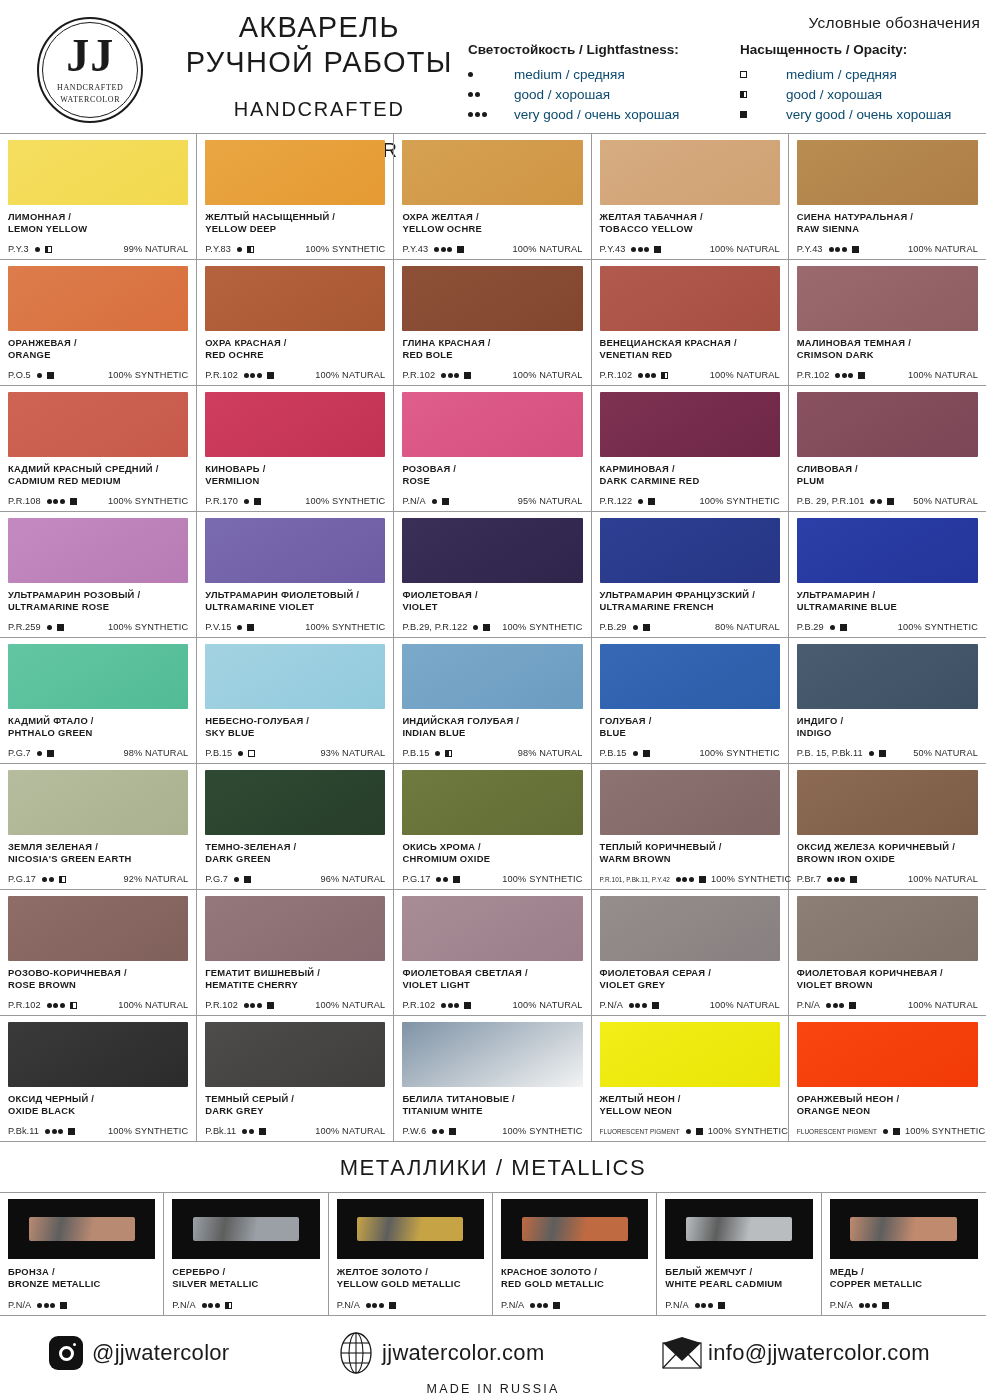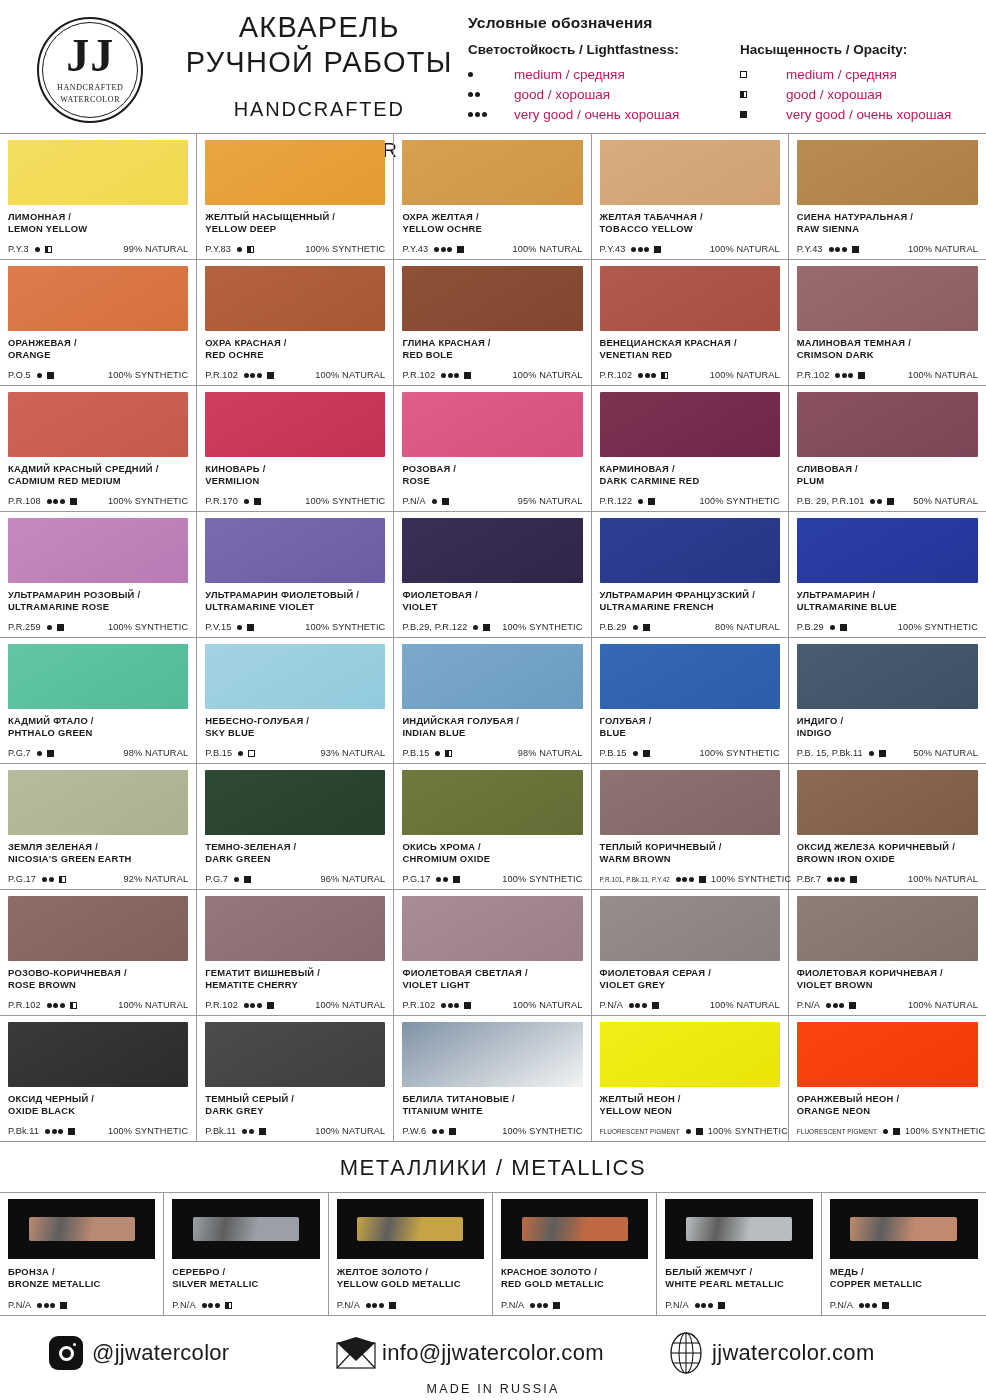--- a/index.html
+++ b/index.html
@@ -38,30 +38,30 @@
   }
   .title-block .t-ru {
     font-size: 29px; letter-spacing: 1.3px; line-height: 1.22; font-weight: 400;
   }
   .title-block .t-en {
     font-size: 20px; letter-spacing: 1.8px; line-height: 1.32; margin-top: 15px; font-weight: 400;
   }
 
   .legend { flex: 1; padding: 8px 6px 0 10px; }
   .legend h3 {
-    font-size: 15.5px; font-weight: 700; letter-spacing: .2px; margin-bottom: 10px;
+    font-size: 15.5px; font-weight: 400; letter-spacing: .2px; margin-bottom: 10px; text-align: right;
   }
   .legend-cols { display: flex; }
   .legend-col { }
   .legend-col.lf { width: 272px; }
   .legend-col.op { width: 240px; }
   .legend-col h4 { font-size: 13.5px; font-weight: 700; margin-bottom: 7px; }
   .legend-row { display: flex; align-items: center; height: 20px; }
   .legend-mark { width: 46px; display: flex; align-items: center; gap: 2px; }
-  .legend-txt { font-size: 13.5px; color: #be185d; }
+  .legend-txt { font-size: 13.5px; color: #0c4a6e; }
 
   .dot { width: 5px; height: 5px; border-radius: 50%; background: #1a1a1a; display: inline-block; }
   .sq-open { width: 7px; height: 7px; border: 1px solid #1a1a1a; background: #fff; display: inline-block; }
   .sq-half { width: 7px; height: 7px; border: 1px solid #1a1a1a; background: linear-gradient(to right, #1a1a1a 50%, #fff 50%); display: inline-block; }
   .sq-full { width: 7px; height: 7px; background: #1a1a1a; display: inline-block; }
 
   
   .grid { border-top: 1px solid #9a9a9a; }
   .grid-row { display: flex; border-bottom: 1px solid #9a9a9a; }
   .cell {
@@ -1016,21 +1016,21 @@
             <i class="sq-full"></i>
           </span>
         </div>
       </div>
       <div class="mcell">
         <div class="mswatch">
           <div class="stroke" style="background:linear-gradient(100deg,#b9bdc0,#ffffff55 30%,#b9bdc0 60%,#b9bdc0);"></div>
         </div>
         <div class="mnames">
           <div class="nm">БЕЛЫЙ ЖЕМЧУГ /</div>
-          <div class="nm">WHITE PEARL METALLIC</div>
+          <div class="nm">WHITE PEARL CADMIUM</div>
         </div>
         <div class="meta" style="justify-content:flex-start;">
           <span class="pig">P.N/A</span>
           <span class="marks">
             <span class="dots">
               <i class="dot"></i>
               <i class="dot"></i>
               <i class="dot"></i>
             </span>
             <i class="sq-full"></i>
@@ -1061,40 +1061,40 @@
 
   <div class="footer">
     <div class="fitem a">
       <span class="ficon">
         <span class="ig-badge">
             <span class="lens"></span>
             <span class="dotw"></span>
           </span>
       </span>
       <span class="ftext">@jjwatercolor</span>
-    </div>
-    <div class="fitem b">
-      <span class="ficon">
-        <svg width="40" height="32" viewBox="0 0 40 32">
-          <rect x="1" y="6" width="38" height="25" fill="#fff" stroke="#1a1a1a" stroke-width="1.2"></rect>
-          <polygon points="1,6 20,0 39,6 20,24" fill="#1a1a1a"></polygon>
-          <path d="M1,31 L15,16 M39,31 L25,16" stroke="#1a1a1a" stroke-width="1.2" fill="none"></path>
-        </svg>
-      </span>
-      <span class="ftext">info@jjwatercolor.com</span>
     </div>
     <div class="fitem c">
       <span class="ficon">
         <svg width="36" height="42" viewBox="0 0 36 42">
           <ellipse cx="18" cy="21" rx="15" ry="20" fill="none" stroke="#1a1a1a" stroke-width="1.3"></ellipse>
           <ellipse cx="18" cy="21" rx="7" ry="20" fill="none" stroke="#1a1a1a" stroke-width="1.1"></ellipse>
           <line x1="3" y1="21" x2="33" y2="21" stroke="#1a1a1a" stroke-width="1.1"></line>
           <line x1="5" y1="11" x2="31" y2="11" stroke="#1a1a1a" stroke-width="1.1"></line>
           <line x1="5" y1="31" x2="31" y2="31" stroke="#1a1a1a" stroke-width="1.1"></line>
           <line x1="18" y1="1" x2="18" y2="41" stroke="#1a1a1a" stroke-width="1.1"></line>
         </svg>
       </span>
       <span class="ftext">jjwatercolor.com</span>
     </div>
+    <div class="fitem b">
+      <span class="ficon">
+        <svg width="40" height="32" viewBox="0 0 40 32">
+          <rect x="1" y="6" width="38" height="25" fill="#fff" stroke="#1a1a1a" stroke-width="1.2"></rect>
+          <polygon points="1,6 20,0 39,6 20,24" fill="#1a1a1a"></polygon>
+          <path d="M1,31 L15,16 M39,31 L25,16" stroke="#1a1a1a" stroke-width="1.2" fill="none"></path>
+        </svg>
+      </span>
+      <span class="ftext">info@jjwatercolor.com</span>
+    </div>
   </div>
   <div class="made">MADE IN RUSSIA</div>
 
 </div>
 
 </body></html>

